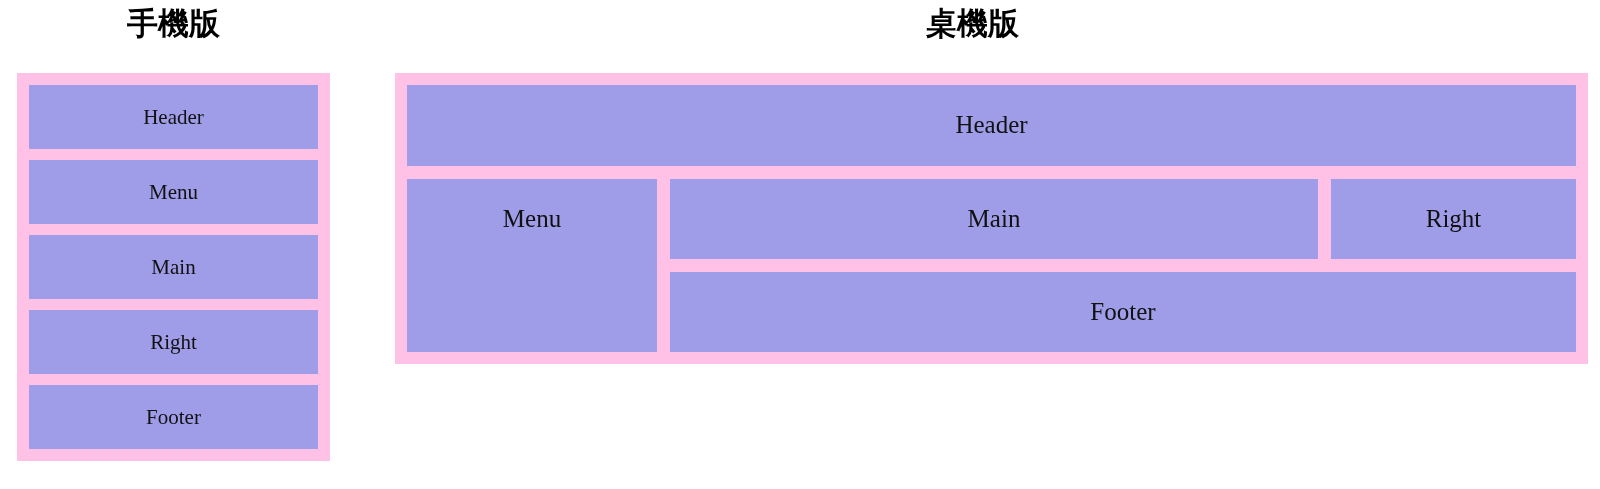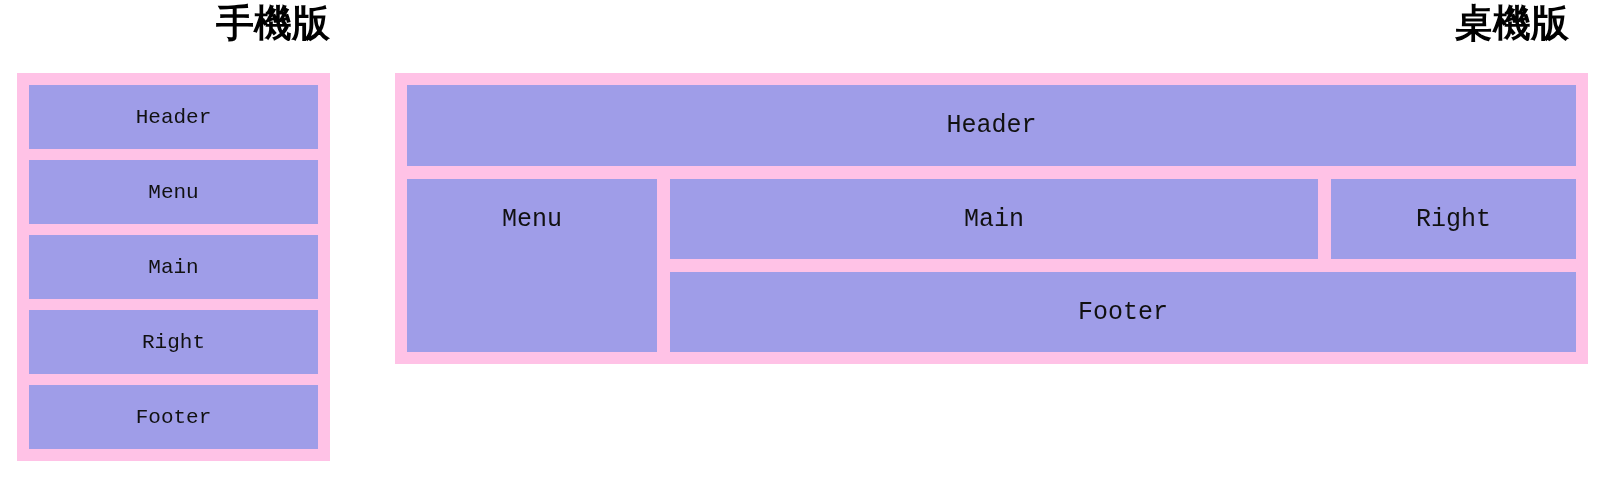--- a/index.html
+++ b/index.html
@@ -2,37 +2,37 @@
 <html style="--pink: #ffc2e6; --purple: #9f9de8; --label: #111111; --title: #000000; --page-bg: #ffffff;"><head>
 <meta charset="utf-8">
 <style>
   :root {
     --pink: #ffc2e6;
     --purple: #9f9de8;
     --label: #111111;
     --title: #000000;
     --page-bg: #ffffff;
   }
-  * { box-sizing: border-box; margin: 0; padding: 0; font-family: Liberation Mono, monospace; }
+  * { box-sizing: border-box; margin: 0; padding: 0; }
   html, body {
     width: 1600px; height: 489px;
     background: var(--page-bg);
     overflow: hidden;
     position: relative;
     font-family: "Liberation Serif", "DejaVu Serif", serif;
   }
   .panel-title {
     position: absolute;
     top: 2px;
     height: 42px;
     line-height: 42px;
-    text-align: right;
+    text-align: center;
     font-family: "DejaVu Sans", "Liberation Sans", sans-serif;
     font-weight: bold;
-    font-size: 38px;
+    font-size: 31px;
     color: var(--title);
   }
   .title-mobile  { left: 17px;  width: 313px; }
   .title-desktop { left: 376px; width: 1193px; }
 
   
   .mobile-container {
     position: absolute;
     left: 17px; top: 73px;
     width: 313px;

